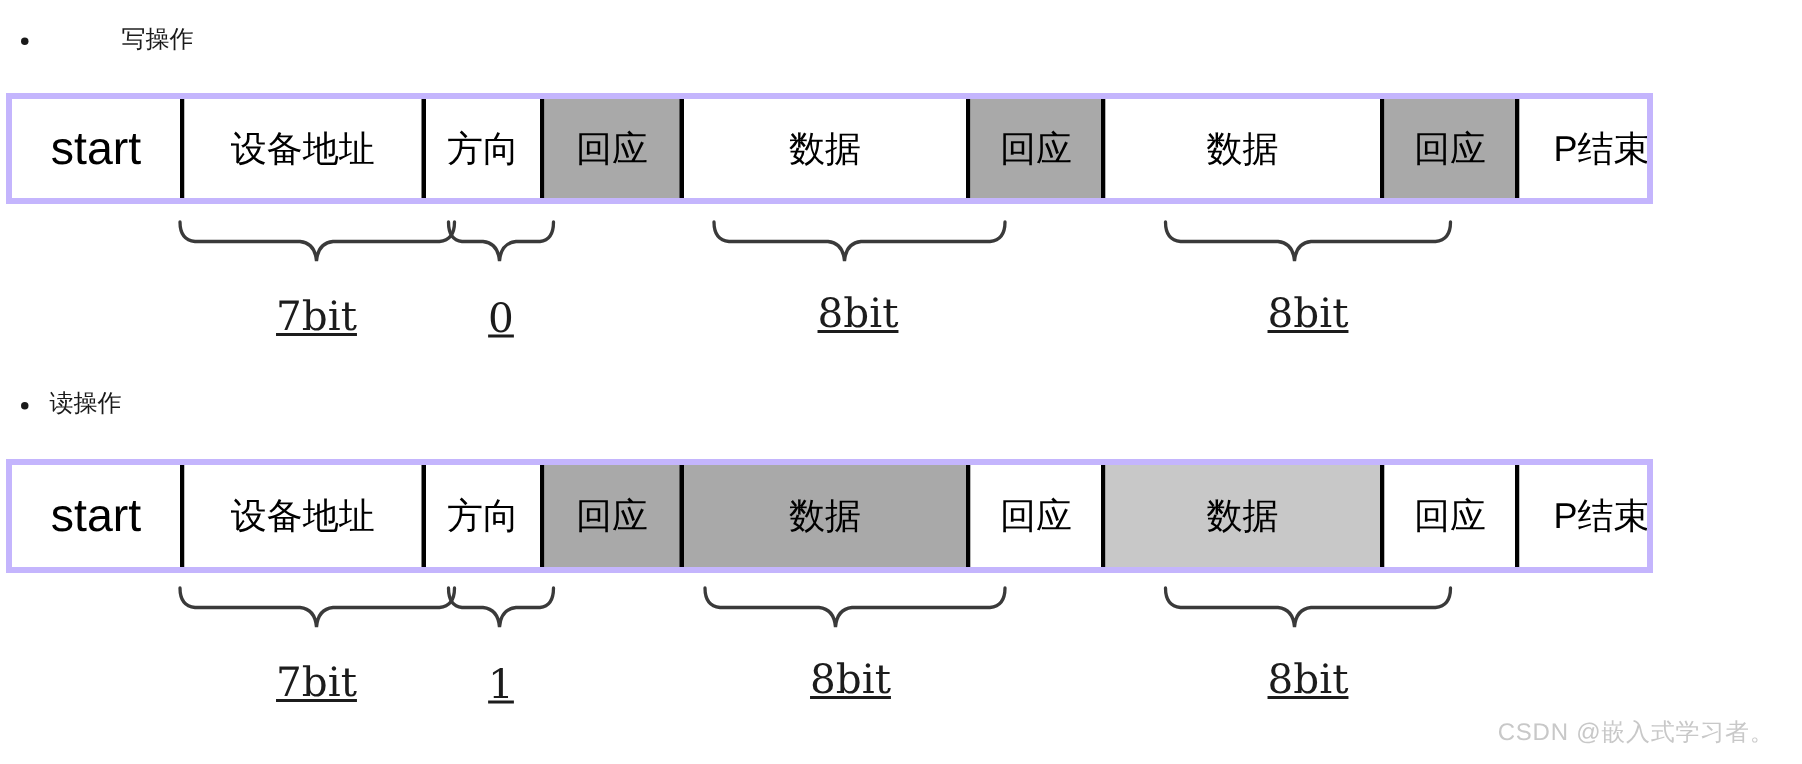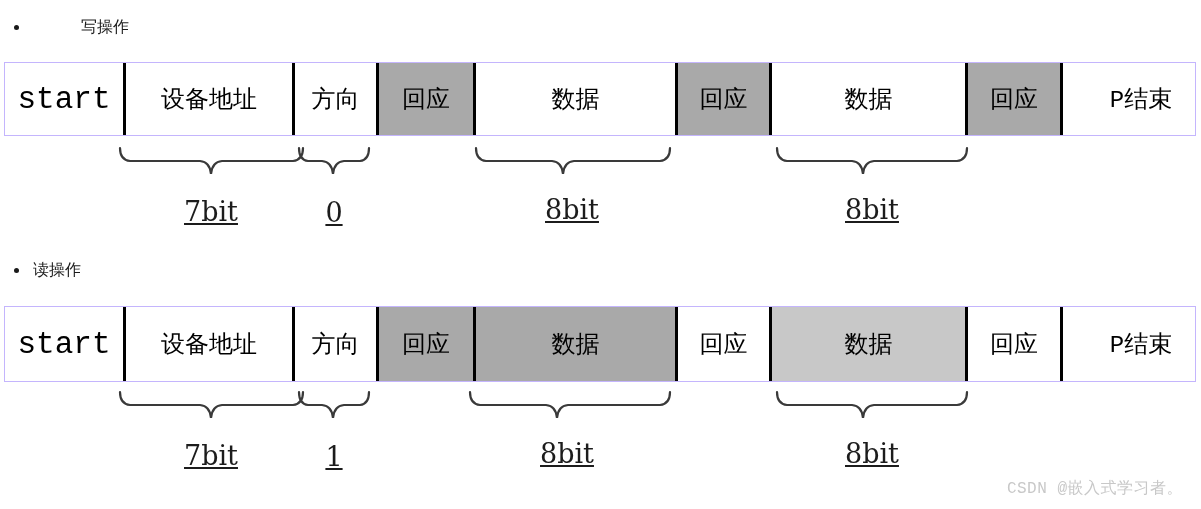--- a/index.html
+++ b/index.html
@@ -34,26 +34,25 @@
     margin-right: 14px;
     flex: 0 0 auto;
   }
   #bullet-write { top: 19px; gap: 48px; }
   #bullet-read  { top: 262px; }
 
   
   .frame-row {
     position: absolute;
     left: 4px;
-    width: 1192px;
+    width: 1098px;
     display: flex;
     box-sizing: border-box;
-    border: 1px solid #c4b5fd;
+    border: 4px solid #c4b5fd;
     background: #ffffff;
-    font-family: Liberation Mono, monospace;
   }
   #frame-write { top: 62px; height: 74px; }
   #frame-read  { top: 306px; height: 76px; }
 
   .frame-cell {
     box-sizing: border-box;
     border-right: 3px solid #000000;
     display: flex;
     align-items: center;
     justify-content: center;
@@ -87,21 +86,20 @@
 
   
   #watermark {
     position: absolute;
     right: 18px;
     bottom: 10px;
     color: #c8c8c8;
     font-size: 16px;
     white-space: nowrap;
     letter-spacing: 0.5px;
-    font-family: Liberation Mono, monospace;
   }
 </style>
 </head>
 <body>
 
 <div class="bullet-line" id="bullet-write">
   <span class="bullet-dot"></span>
   <span>写操作</span>
 </div>
 

